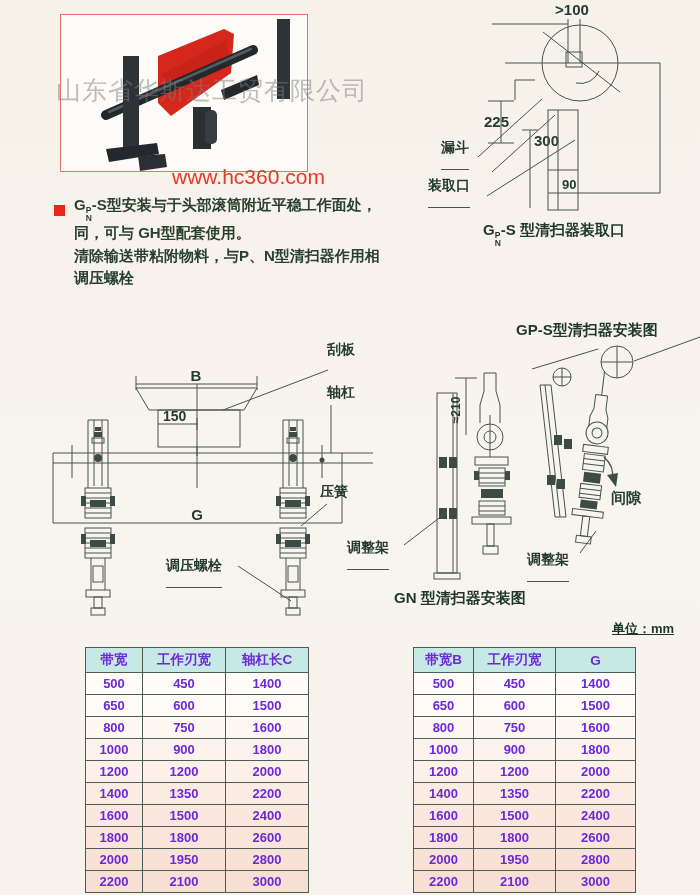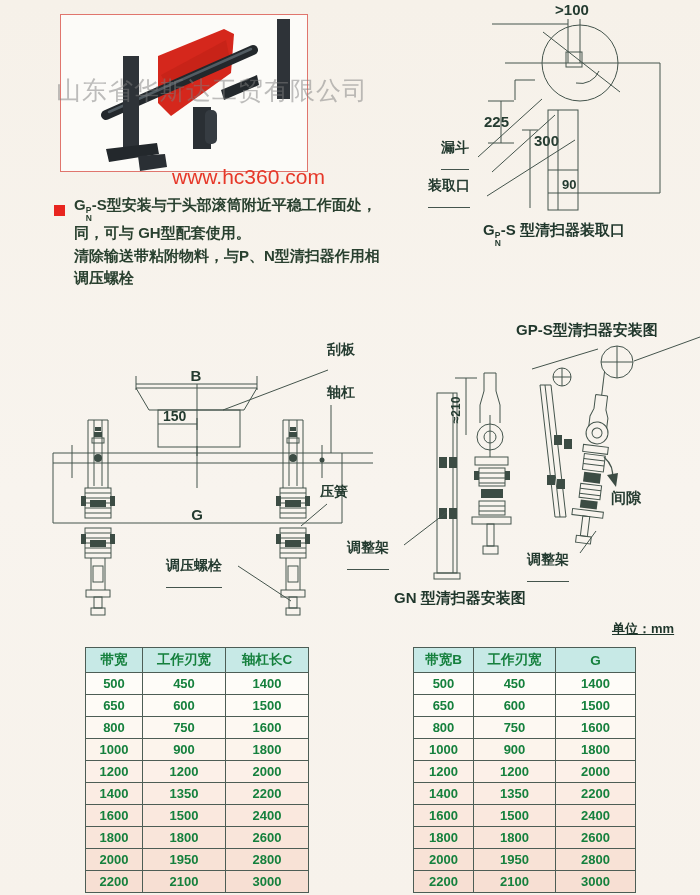--- a/index.html
+++ b/index.html
@@ -34,21 +34,21 @@
   .underl{border-bottom:1px solid #44544c;padding-bottom:12px;}
   .dcap{position:absolute;font-size:15px;color:#1f362b;font-weight:600;white-space:nowrap;}
   .unit{position:absolute;left:612px;top:620px;font-size:13px;font-weight:600;color:#1f362b;text-decoration:underline;}
   
   svg{position:absolute;overflow:visible;}
   .ln{stroke:#44544c;fill:none;stroke-width:1;}
   .ln2{stroke:#44544c;fill:none;stroke-width:1.3;}
   .fl{fill:#3c4c44;stroke:none;}
   svg text{fill:#243b30;font-family:"Liberation Sans",sans-serif;font-weight:600;}
   
-  .tbl{position:absolute;border-collapse:collapse;font-size:13px;color:#15803d;font-weight:600;}
+  .tbl{position:absolute;border-collapse:collapse;font-size:13px;color:#6d28d9;font-weight:600;}
   .tbl th,.tbl td{border:1px solid #4d5d55;text-align:center;padding:0;}
   .tbl th{height:24px;background:#c7e9e6;font-size:13.5px;}
   .tbl td{height:21px;}
   .tbl tbody tr:nth-child(1) td{background:#fefcf8;}
   .tbl tbody tr:nth-child(2) td{background:#fefbf6;}
   .tbl tbody tr:nth-child(3) td{background:#fdf8f2;}
   .tbl tbody tr:nth-child(4) td{background:#fcf4ec;}
   .tbl tbody tr:nth-child(5) td{background:#fcf0e8;}
   .tbl tbody tr:nth-child(6) td{background:#fbece3;}
   .tbl tbody tr:nth-child(7) td{background:#fae8de;}

